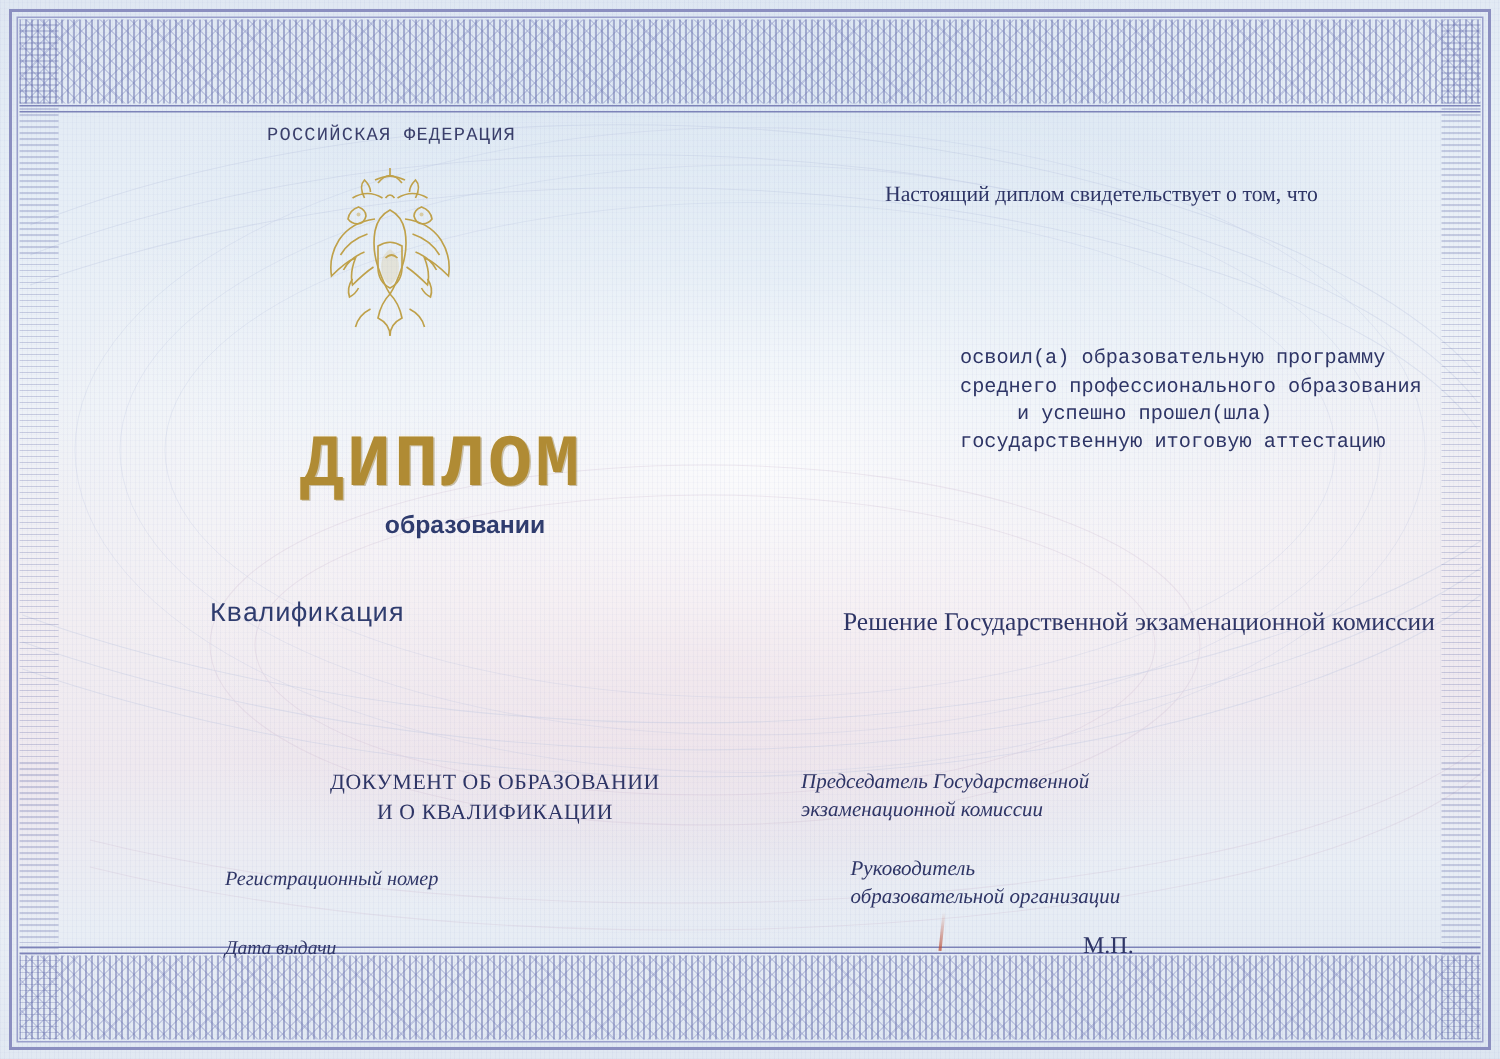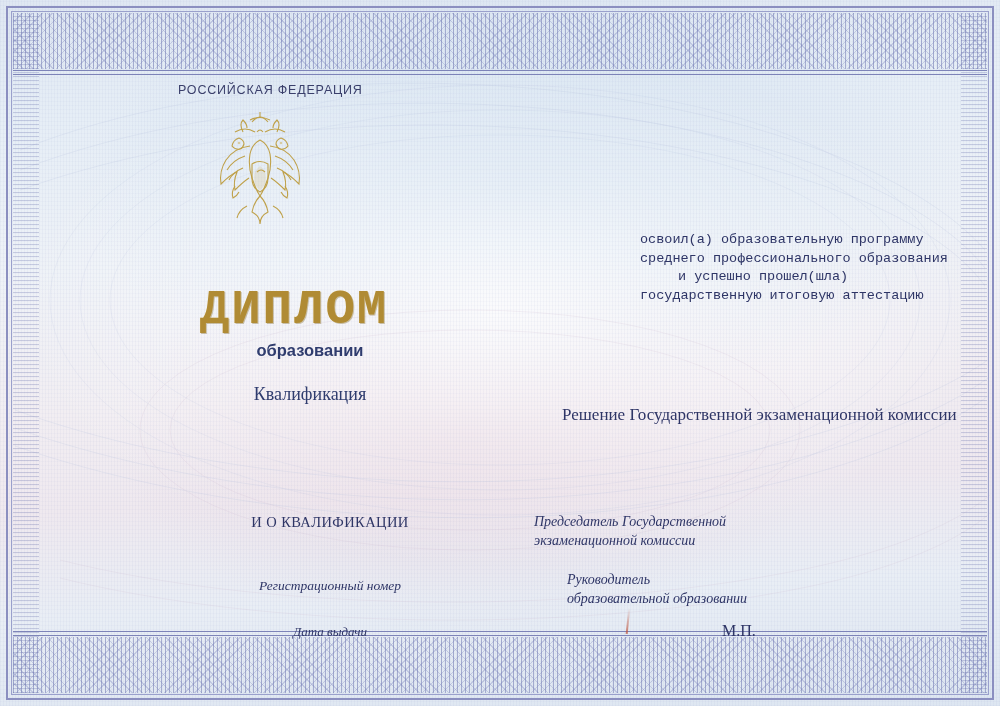--- a/index.html
+++ b/index.html
@@ -99,21 +99,21 @@
     inset: 0;
   }
 
   .rf-label {
     position: absolute;
     left: 178px;
     top: 83px;
     font-size: 12.5px;
     letter-spacing: 0.8px;
     color: #3a3f6b;
-    font-family: Liberation Sans, sans-serif;
+    font-family: Liberation Mono, monospace;
   }
 
   .emblem {
     position: absolute;
     left: 205px;
     top: 110px;
     width: 110px;
     height: 120px;
   }
 
@@ -138,26 +138,25 @@
     text-align: center;
     font-size: 16.5px;
     font-weight: bold;
     line-height: 21px;
     color: #2f3c6e;
     font-family: "Liberation Sans", sans-serif;
   }
   .qualification {
     position: absolute;
     left: 140px;
-    top: 384px;
+    top: 400px;
     width: 340px;
-    text-align: center;
     font-size: 18px;
     color: #2f3c6e;
-    font-family: Liberation Serif, serif;
+    font-family: Liberation Mono, monospace;
   }
 
   .attest-line {
     position: absolute;
     left: 590px;
     top: 122px;
     font-size: 14.5px;
     color: #2e3566;
     font-family: "Liberation Serif", serif;
   }
@@ -195,32 +194,31 @@
     letter-spacing: 0.4px;
     color: #2e3566;
     font-family: "Liberation Serif", serif;
   }
 
   .reg-number {
     position: absolute;
     left: 150px;
     top: 578px;
     width: 360px;
-    text-align: center;
+    text-align: left;
     font-size: 13.5px;
     font-style: italic;
     color: #2e3566;
     font-family: "Liberation Serif", serif;
   }
   .issue-date {
     position: absolute;
     left: 150px;
     top: 624px;
     width: 360px;
-    text-align: center;
     font-size: 13px;
     font-style: italic;
     color: #2e3566;
     font-family: "Liberation Serif", serif;
   }
 
   .sig-chairman {
     position: absolute;
     left: 534px;
     top: 512px;
@@ -342,44 +340,46 @@
         <path d="M55,56 q6,4 6,12 q0,8 -6,12 q-6,-4 -6,-12 q0,-8 6,-12 z" opacity="0.35"></path>
       </g>
     </svg>
 
     <div class="title-diplom">ДИПЛОМ</div>
     <div class="subtitle">
       <div>образовании</div>
     </div>
     <div class="qualification">Квалификация</div>
 
+    <div class="attest-line">Настоящий диплом свидетельствует о том, что</div>
 
     <div class="program-block">
       <div>освоил(а) образовательную программу</div>
       <div>среднего профессионального образования</div>
       <div class="indent">и успешно прошел(шла)</div>
       <div>государственную итоговую аттестацию</div>
     </div>
 
     <div class="commission-line">Решение Государственной экзаменационной комиссии</div>
 
     <div class="doc-type">
+      <div>ДОКУМЕНТ ОБ ОБРАЗОВАНИИ</div>
       <div>И О КВАЛИФИКАЦИИ</div>
     </div>
 
     <div class="reg-number">Регистрационный номер</div>
     <div class="issue-date">Дата выдачи</div>
 
     <div class="sig-chairman">
       <div>Председатель Государственной</div>
       <div>экзаменационной комиссии</div>
     </div>
 
     <div class="sig-head">
       <div>Руководитель</div>
-      <div>образовательной образовании</div>
+      <div>образовательной организации</div>
     </div>
 
     <div class="pen-mark"></div>
     <div class="seal-mark">М.П.</div>
 
   </div>
 </div>
 
 </body></html>

